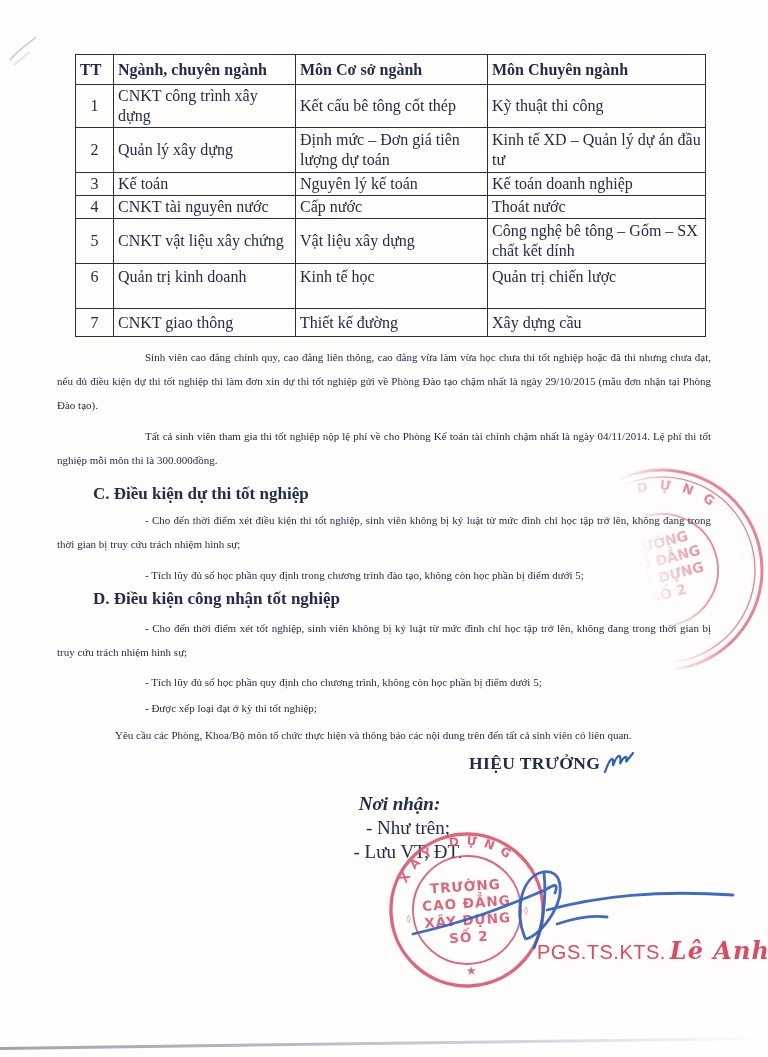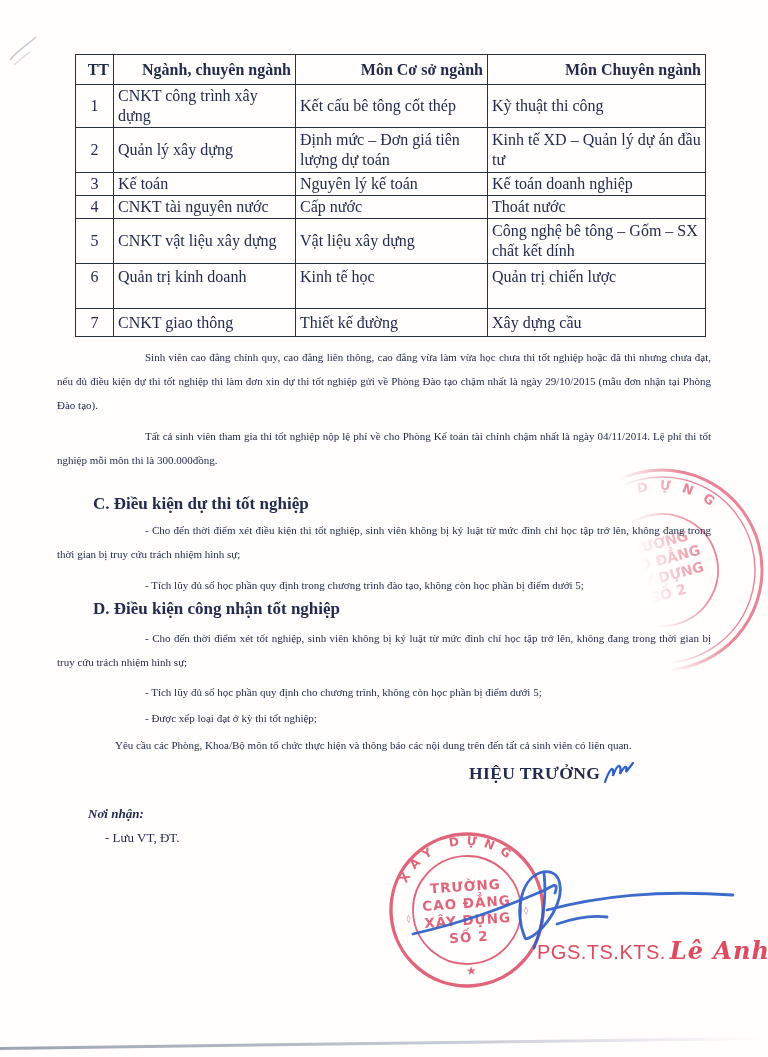--- a/index.html
+++ b/index.html
@@ -9,42 +9,42 @@
   }
   .content{position:absolute;left:57px;top:0;width:654px;}
   
   table.majors{
     border-collapse:collapse;margin:54px 0 0 18px;width:630px;
     font-size:16px;line-height:20px;color:#222b4c;table-layout:fixed;
   }
   table.majors th, table.majors td{
     border:1.6px solid #2b3040;padding:1px 4px;vertical-align:middle;
   }
-  table.majors th{font-weight:bold;text-align:right;height:27px;}
+  table.majors th{font-weight:bold;text-align:left;height:27px;}
   col.c-tt{width:38px} col.c-nganh{width:182px} col.c-coso{width:192px} col.c-chuyen{width:218px}
   td.tt{text-align:center;}
   td.nganh{text-align:left;padding-left:8px;}
   td.coso, td.chuyen{text-align:left;}
   tr.r1 td{height:21px} tr.r2 td{height:42px} tr.r3 td{height:20px}
   tr.r4 td{height:19px} tr.r5 td{height:42px}
   tr.r6 td{height:40px;vertical-align:top;padding-top:3px}
   tr.r7 td{height:25px}
   
   .para{font-size:11px;line-height:24px;text-align:justify;text-indent:88px;margin:0;}
   .p1{margin-top:8px}.p2{margin-top:7px}
   .head{font-size:17px;line-height:24px;font-weight:bold;margin:0 0 0 36px;}
-  .c-head{margin-top:20px}.c-b1{margin-top:2px}.c-b2{margin-top:7px}
+  .c-head{margin-top:10px}.c-b1{margin-top:2px}.c-b2{margin-top:7px}
   .d-head{}.d-intro{margin-top:2px}
   .d-b1{margin-top:5px}.d-b2{margin-top:6px}.d-b3{margin-top:2px}.d-b4{margin-top:5px}
   .closing{margin-top:3px;text-indent:58px;}
   
   .ht-line{margin:6px 0 0 412px;display:flex;align-items:flex-start;}
   .ht-title{font-size:17.5px;font-weight:bold;letter-spacing:.4px;white-space:nowrap;}
   .pen-tick{margin:-6px 0 0 2px;}
-  .recips{margin:15px 0 0 31px;font-size:13px;line-height:24px;}
+  .recips{margin:15px 0 0 31px;font-size:19px;line-height:24px;text-align:center;}
   .recips-label{font-weight:bold;font-style:italic;}
   .recip-item{margin-left:17px;}
   .abs{position:absolute;}
   .signer-line{left:537px;top:936px;white-space:nowrap;color:#de4a60;}
   .signer-prefix{font-size:20px;font-family:Liberation Sans, sans-serif;letter-spacing:.5px;}
   .signer-name{font-size:24px;font-weight:bold;font-style:italic;letter-spacing:1px;font-family:"DejaVu Serif",serif;}
   .scan-edge{left:-6px;top:1047px;width:800px;height:2.5px;
     background:linear-gradient(90deg,#8d94a6 0%,#a6acbc 35%,#c7ccd8 65%,rgba(255,255,255,0) 96%);
     transform:rotate(-0.75deg);transform-origin:left center;opacity:.85;}
   svg text{font-family:"DejaVu Sans","Liberation Sans",sans-serif;}
@@ -121,21 +121,21 @@
         <td class="chuyen">Kế toán doanh nghiệp</td>
       </tr>
       <tr class="r4">
         <td class="tt">4</td>
         <td class="nganh">CNKT tài nguyên nước</td>
         <td class="coso">Cấp nước</td>
         <td class="chuyen">Thoát nước</td>
       </tr>
       <tr class="r5">
         <td class="tt">5</td>
-        <td class="nganh">CNKT vật liệu xây dựng</td>
+        <td class="nganh">CNKT vật liệu xây chứng</td>
         <td class="coso">Vật liệu xây dựng</td>
         <td class="chuyen">Công nghệ bê tông – Gốm – SX chất kết dính</td>
       </tr>
       <tr class="r6">
         <td class="tt">6</td>
         <td class="nganh">Quản trị kinh doanh</td>
         <td class="coso">Kinh tế học</td>
         <td class="chuyen">Quản trị chiến lược</td>
       </tr>
       <tr class="r7">
@@ -163,20 +163,21 @@
 
     <div class="ht-line">
       <span class="ht-title">HIỆU TRƯỞNG</span>
       <svg class="pen-tick" width="34" height="30" viewBox="0 0 34 30">
         <path d="M3,25 C8,11 12,7 11,19 C15,7 20,5 18,17 C22,9 26,7 24,15 L31,6" stroke="#2e5fc7" stroke-width="2.2" fill="none" stroke-linecap="round"></path>
       </svg>
     </div>
 
     <div class="recips">
       <div class="recips-label">Nơi nhận:</div>
+      <div class="recip-item">- Như trên;</div>
       <div class="recip-item">- Lưu VT, ĐT.</div>
     </div>
   </div>
 
   <svg class="abs" style="left:386px;top:829px" width="162" height="162" viewBox="0 0 162 162">
     <defs>
       <path id="ringTopM" d="M 14,83 A 67,67 0 0 1 148,83"></path>
     </defs>
     <g opacity="0.88" transform="rotate(-4 81 81)">
       <circle cx="81" cy="81" r="76" fill="none" stroke="#dd5068" stroke-width="3.4"></circle>

